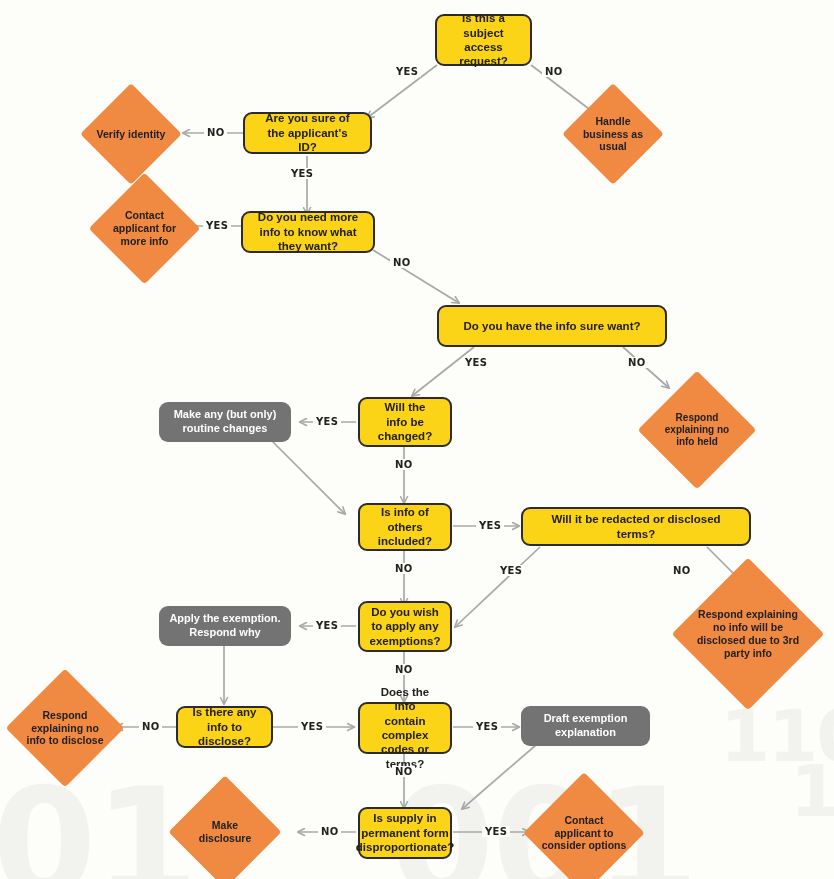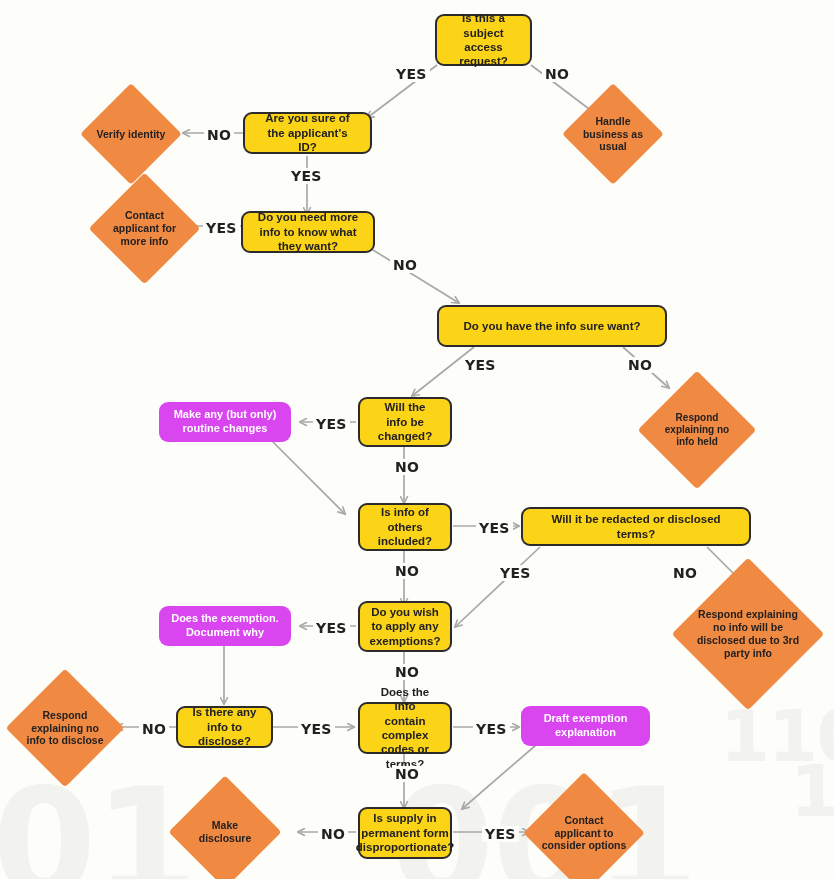--- a/index.html
+++ b/index.html
@@ -41,21 +41,21 @@
     border:2.4px solid #2c2a2b;
     background:#fbd418;
     color:#232021;
     font-weight:bold;
     line-height:1.25;
     padding:3px 13px;
   }
   .dark{
     border-radius:9px;
     border:none;
-    background:#d946ef;
+    background:#737373;
     color:#ffffff;
     font-weight:bold;
     line-height:1.25;
     padding:3px 6px;
   }
   .diamond{
     background:transparent;
     color:#232021;
     font-weight:600;
     line-height:1.22;
@@ -66,21 +66,21 @@
     transform:rotate(45deg);
     border-radius:4px;
   }
   .diamond .dtext{position:relative;z-index:2;width:118%;}
 
   
   .lbl{
     position:absolute;
     font-family:"DejaVu Sans", sans-serif;
     font-weight:bold;
-    font-size:14px;
+    font-size:10px;
     color:#232021;
     letter-spacing:0.3px;
     background:#fdfdfa;
     padding:0 3px;
     white-space:nowrap;
     text-align:center;
   }
 </style>
 </head>
 <body>
@@ -207,21 +207,21 @@
   <div class="node diamond" style="left:694px;top:580px;width:108px;height:108px;font-size:10.5px;">
     <span class="dshape"></span>
     <span class="dtext">Respond explaining no info will be disclosed due to 3rd party info</span>
   </div>
 
   <div class="node box" style="left:358px;top:601px;width:94px;height:51px;font-size:11.5px;">
     <span>Do you wish to apply any exemptions?</span>
   </div>
 
   <div class="node dark" style="left:159px;top:606px;width:132px;height:40px;font-size:11px;">
-    <span>Does the exemption. Document why</span>
+    <span>Apply the exemption. Respond why</span>
   </div>
 
   <div class="node box" style="left:176px;top:706px;width:97px;height:42px;font-size:11.5px;align-items:center;">
     <span>Is there any info to disclose?</span>
   </div>
 
   <div class="node diamond" style="left:23px;top:686px;width:84px;height:84px;font-size:10.5px;">
     <span class="dshape"></span>
     <span class="dtext">Respond explaining no info to disclose</span>
   </div>

